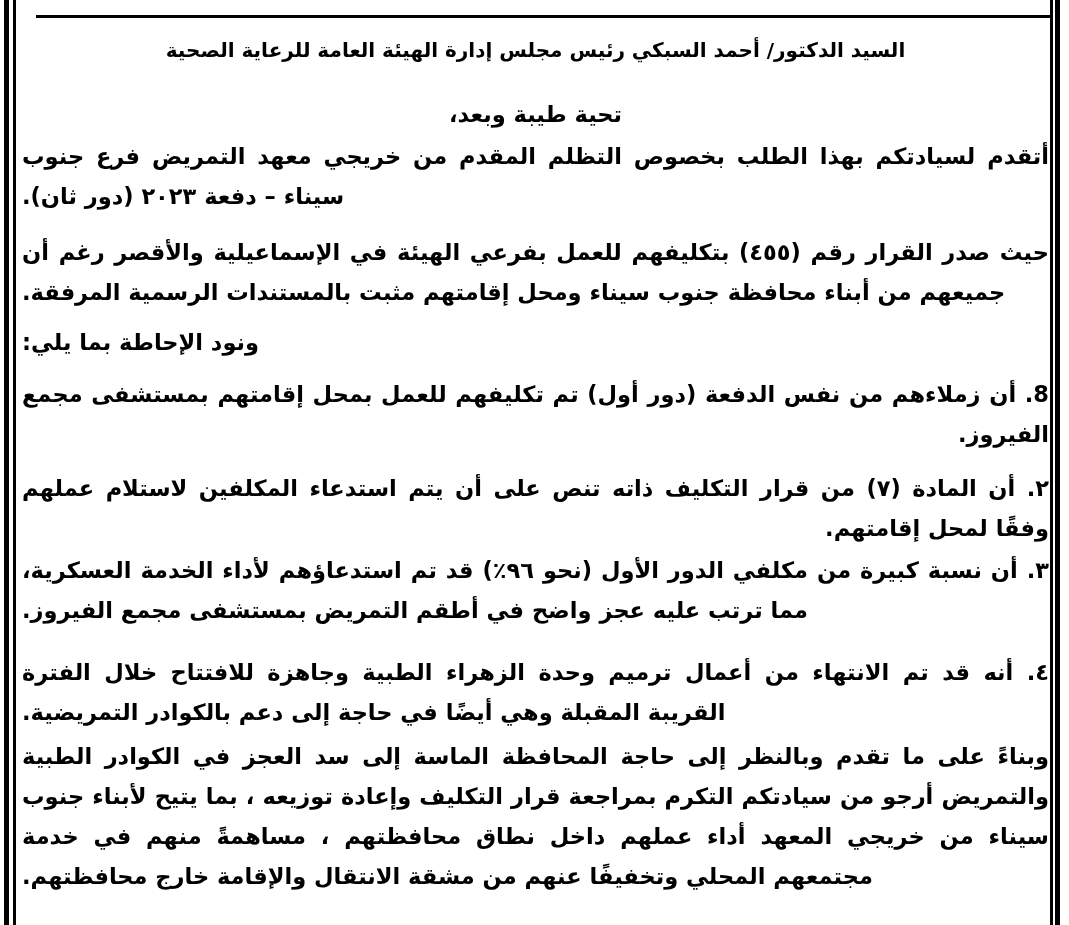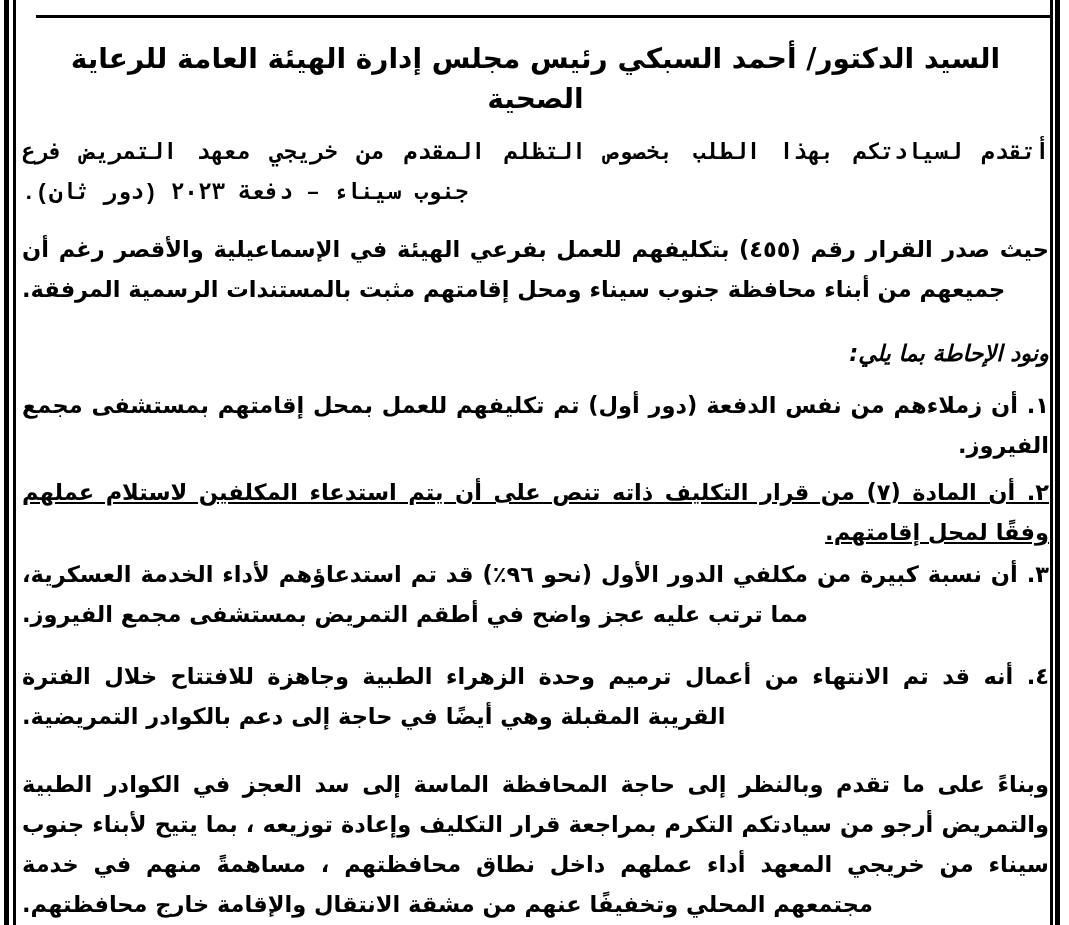--- a/index.html
+++ b/index.html
@@ -45,66 +45,67 @@
     left: 22px;
     right: 20px;
     direction: rtl;
     font-size: 22.5px;
     line-height: 40px;
     text-rendering: optimizeLegibility;
   }
   p { margin: 0; }
 
   .addressee {
-    margin-top: 24px;
+    margin-top: 15px;
     text-align: center;
-    font-size: 28px;
+    font-size: 20px;
   }
   .salutation {
     margin-top: 24px;
     text-align: center;
   }
   .para {
     text-align: justify;
     text-align-last: left;
   }
   .single {
     text-align: justify;
     text-align-last: right;
   }
-  .intro         { margin-top: 14px; font-family: Liberation Mono, monospace; }
+  .intro         { margin-top: 2px; }
   .decree        { margin-top: 16px; }
-  .notes-heading { margin-top: 24px; text-align: right; font-style: italic; }
+  .notes-heading { margin-top: 10px; text-align: left; }
   .note-1        { margin-top: 12px; }
-  .note-2        { margin-top: 7px; text-decoration: underline; }
+  .note-2        { margin-top: 14px; }
   .note-3        { margin-top: 2px; }
   .note-4        { margin-top: 22px; }
-  .request       { margin-top: 28px; }
+  .request       { margin-top: 4px; }
 </style>
 </head>
 <body>
 
 <div class="scan">
   <div class="bar left-outer"></div>
   <div class="bar left-inner"></div>
   <div class="bar right-inner"></div>
   <div class="bar right-outer"></div>
   <div class="top-rule"></div>
 
   <div class="content">
     <p class="addressee">السيد الدكتور/ أحمد السبكي رئيس مجلس إدارة الهيئة العامة للرعاية الصحية</p>
 
+    <p class="salutation">تحية طيبة وبعد،</p>
 
     <p class="para intro">أتقدم لسيادتكم بهذا الطلب بخصوص التظلم المقدم من خريجي معهد التمريض فرع جنوب سيناء – دفعة ٢٠٢٣ (دور ثان).</p>
 
     <p class="para decree">حيث صدر القرار رقم (٤٥٥) بتكليفهم للعمل بفرعي الهيئة في الإسماعيلية والأقصر رغم أن جميعهم من أبناء محافظة جنوب سيناء ومحل إقامتهم مثبت بالمستندات الرسمية المرفقة.</p>
 
     <p class="notes-heading">ونود الإحاطة بما يلي:</p>
 
-    <p class="single note-1">١. أن زملاءهم من نفس الدفعة (دور أول) تم تكليفهم للعمل بمحل إقامتهم بمستشفى مجمع الفيروز.</p>
+    <p class="single note-1">8. أن زملاءهم من نفس الدفعة (دور أول) تم تكليفهم للعمل بمحل إقامتهم بمستشفى مجمع الفيروز.</p>
 
     <p class="single note-2">٢. أن المادة (٧) من قرار التكليف ذاته تنص على أن يتم استدعاء المكلفين لاستلام عملهم وفقًا لمحل إقامتهم.</p>
 
     <p class="para note-3">٣. أن نسبة كبيرة من مكلفي الدور الأول (نحو ٩٦٪) قد تم استدعاؤهم لأداء الخدمة العسكرية، مما ترتب عليه عجز واضح في أطقم التمريض بمستشفى مجمع الفيروز.</p>
 
     <p class="para note-4">٤. أنه قد تم الانتهاء من أعمال ترميم وحدة الزهراء الطبية وجاهزة للافتتاح خلال الفترة القريبة المقبلة وهي أيضًا في حاجة إلى دعم بالكوادر التمريضية.</p>
 
     <p class="para request">وبناءً على ما تقدم وبالنظر إلى حاجة المحافظة الماسة إلى سد العجز في الكوادر الطبية والتمريض أرجو من سيادتكم التكرم بمراجعة قرار التكليف وإعادة توزيعه ، بما يتيح لأبناء جنوب سيناء من خريجي المعهد أداء عملهم داخل نطاق محافظتهم ، مساهمةً منهم في خدمة مجتمعهم المحلي وتخفيفًا عنهم من مشقة الانتقال والإقامة خارج محافظتهم.</p>
 
   </div>

